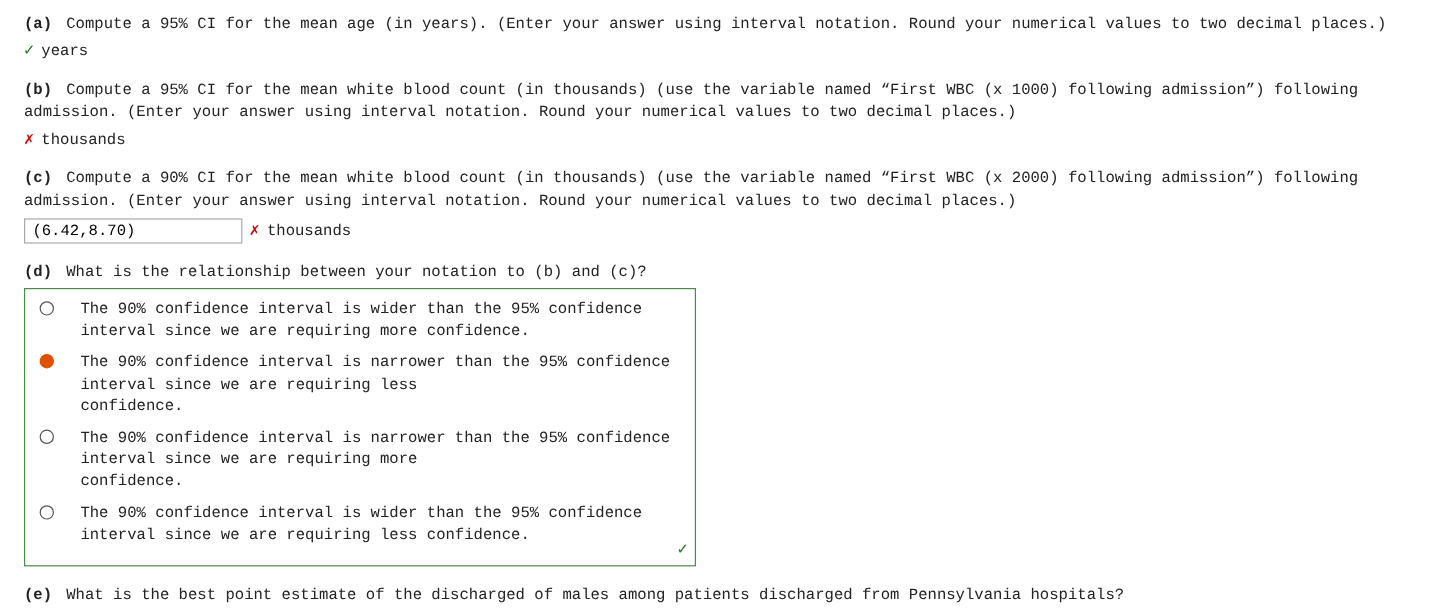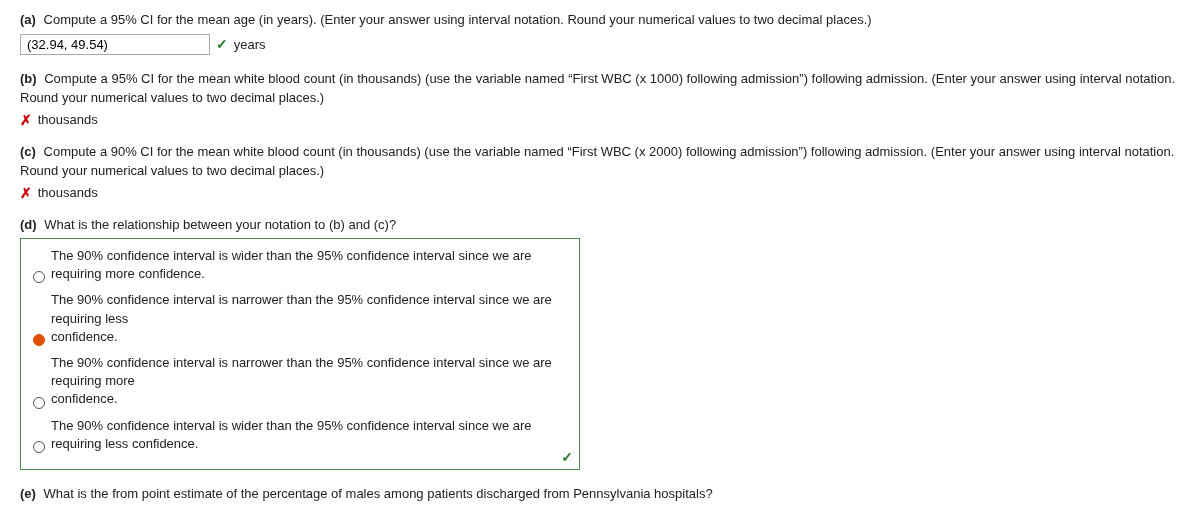--- a/index.html
+++ b/index.html
@@ -1,15 +1,15 @@
 <!DOCTYPE html>
 <html><head>
   <meta charset="utf-8">
   <style>
-    * { box-sizing: border-box; margin: 0; padding: 0; }
+    * { box-sizing: border-box; margin: 0; padding: 0; font-family: Liberation Mono, monospace; }
     body {
       font-family: Arial, sans-serif;
       font-size: 13px;
       background: #fff;
       color: #222;
       padding: 10px 20px;
       width: 1200px;
     }
     .question-block {
       margin-bottom: 14px;
@@ -46,24 +46,24 @@
     }
     .radio-options-box {
       border: 1px solid #4a8a4a;
       padding: 8px 12px;
       margin-top: 4px;
       max-width: 560px;
       position: relative;
     }
     .radio-option {
       display: flex;
-      align-items: flex-end;
+      align-items: flex-start;
       margin-bottom: 8px;
       line-height: 1.4;
-      gap: 6px;
+      gap: 22px;
     }
     .radio-option:last-child {
       margin-bottom: 0;
     }
     .radio-dot {
       width: 12px;
       height: 12px;
       border-radius: 50%;
       border: 1px solid #555;
       flex-shrink: 0;
@@ -89,21 +89,20 @@
   </style>
 </head>
 <body>
 
 <div class="question-block">
   <div class="question-label">
     <span class="part-letter">(a)</span>
     <span>Compute a 95% CI for the mean age (in years). (Enter your answer using interval notation. Round your numerical values to two decimal places.)</span>
   </div>
   <div class="answer-row">
-    <input class="answer-input" type="text" value="(32.94, 49.54)" style="">
     <span class="check-icon">✓</span>
     <span class="unit-label">years</span>
   </div>
 </div>
 
 <div class="question-block">
   <div class="question-label">
     <span class="part-letter">(b)</span>
     <span>Compute a 95% CI for the mean white blood count (in thousands) (use the variable named “First WBC (x 1000) following admission”) following admission. (Enter your answer using interval notation. Round your numerical values to two decimal places.)</span>
   </div>
@@ -112,20 +111,21 @@
     <span class="unit-label">thousands</span>
   </div>
 </div>
 
 <div class="question-block">
   <div class="question-label">
     <span class="part-letter">(c)</span>
     <span>Compute a 90% CI for the mean white blood count (in thousands) (use the variable named “First WBC (x 2000) following admission”) following admission. (Enter your answer using interval notation. Round your numerical values to two decimal places.)</span>
   </div>
   <div class="answer-row">
+    <input class="answer-input" type="text" value="(6.42,8.70)" style="">
     <span class="cross-icon">✗</span>
     <span class="unit-label">thousands</span>
   </div>
 </div>
 
 <div class="question-block">
   <div class="question-label">
     <span class="part-letter">(d)</span>
     <span>What is the relationship between your notation to (b) and (c)?</span>
   </div>
@@ -146,16 +146,16 @@
       <div class="radio-dot"></div>
       <span>The 90% confidence interval is wider than the 95% confidence interval since we are requiring less confidence.</span>
     </div>
     <span class="check-corner">✓</span>
   </div>
 </div>
 
 <div class="question-block">
   <div class="question-label">
     <span class="part-letter">(e)</span>
-    <span>What is the from point estimate of the percentage of males among patients discharged from Pennsylvania hospitals?</span>
+    <span>What is the best point estimate of the discharged of males among patients discharged from Pennsylvania hospitals?</span>
   </div>
 
 </div>
 
 </body></html>

